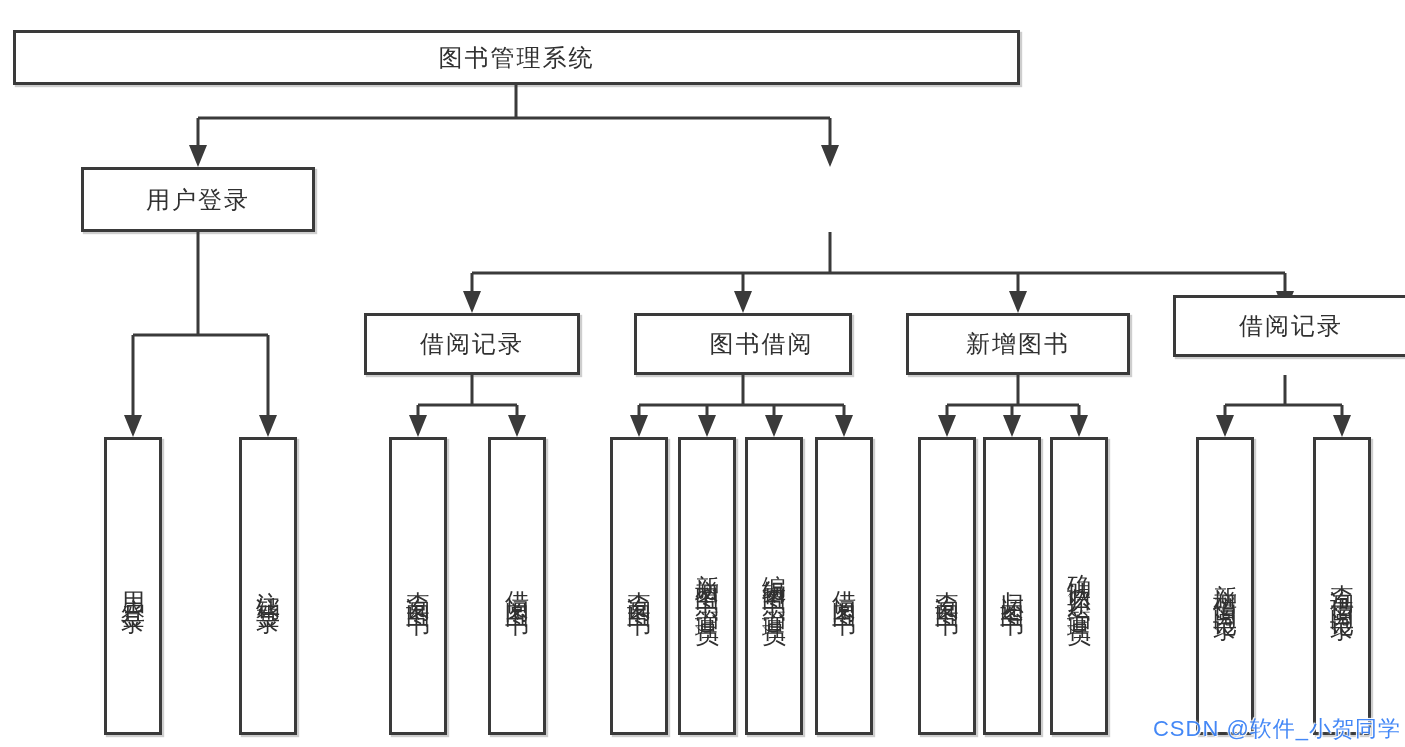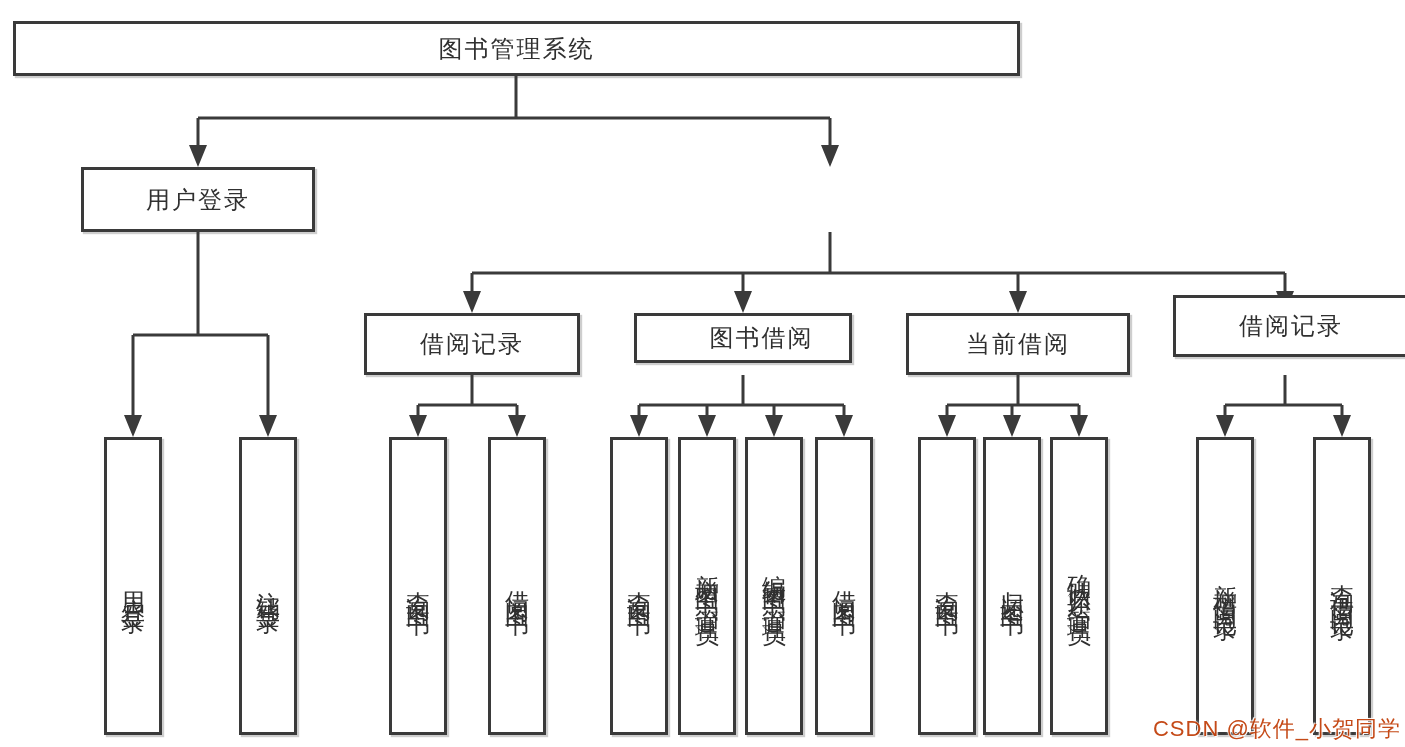--- a/index.html
+++ b/index.html
@@ -45,21 +45,21 @@
     letter-spacing: 7px;
     line-height: 1;
     white-space: nowrap;
   }
   .watermark {
     position: absolute;
     right: 4px;
     bottom: 3px;
     font-size: 22px;
     letter-spacing: 1px;
-    color: #c2410c;
+    color: #3b82f6;
     text-shadow: 0 0 3px #ffffff, 1px 1px 0 #ffffff, -1px -1px 0 #ffffff;
     opacity: 0.95;
     white-space: nowrap;
   }
 </style>
 </head>
 <body>
 
 <div class="canvas">
 
@@ -76,36 +76,36 @@
          M1009 291 L1027 291 L1018 313 Z  M1276 291 L1294 291 L1285 313 Z
          M124 415 L142 415 L133 437 Z  M259 415 L277 415 L268 437 Z
          M409 415 L427 415 L418 437 Z  M508 415 L526 415 L517 437 Z
          M630 415 L648 415 L639 437 Z  M698 415 L716 415 L707 437 Z
          M765 415 L783 415 L774 437 Z  M835 415 L853 415 L844 437 Z
          M938 415 L956 415 L947 437 Z  M1003 415 L1021 415 L1012 437 Z
          M1070 415 L1088 415 L1079 437 Z
          M1216 415 L1234 415 L1225 437 Z  M1333 415 L1351 415 L1342 437 Z"></path>
   </svg>
 
-  <div class="node" style="left:13px; top:21px; width:1007px; height:55px;">
+  <div class="node" style="left:13px; top:30px; width:1007px; height:55px;">
     <span>图书管理系统</span>
   </div>
 
   <div class="node" style="left:81px; top:167px; width:234px; height:65px;">
     <span>用户登录</span>
   </div>
 
   <div class="node" style="left:364px; top:313px; width:216px; height:62px;">
     <span>借阅记录</span>
   </div>
-  <div class="node" style="left:634px; top:313px; width:218px; height:50px;padding-left:37px;">
+  <div class="node" style="left:634px; top:313px; width:218px; height:62px;padding-left:37px;">
     <span>图书借阅</span>
   </div>
   <div class="node" style="left:906px; top:313px; width:224px; height:62px;">
-    <span>当前借阅</span>
+    <span>新增图书</span>
   </div>
   <div class="node" style="left:1173px; top:295px; width:236px; height:62px;">
     <span>借阅记录</span>
   </div>
 
   <div class="vnode" style="left:104px; top:437px; width:58px; height:298px;">
     <span>用户登录</span>
   </div>
   <div class="vnode" style="left:239px; top:437px; width:58px; height:298px;">
     <span>注销登录</span>

